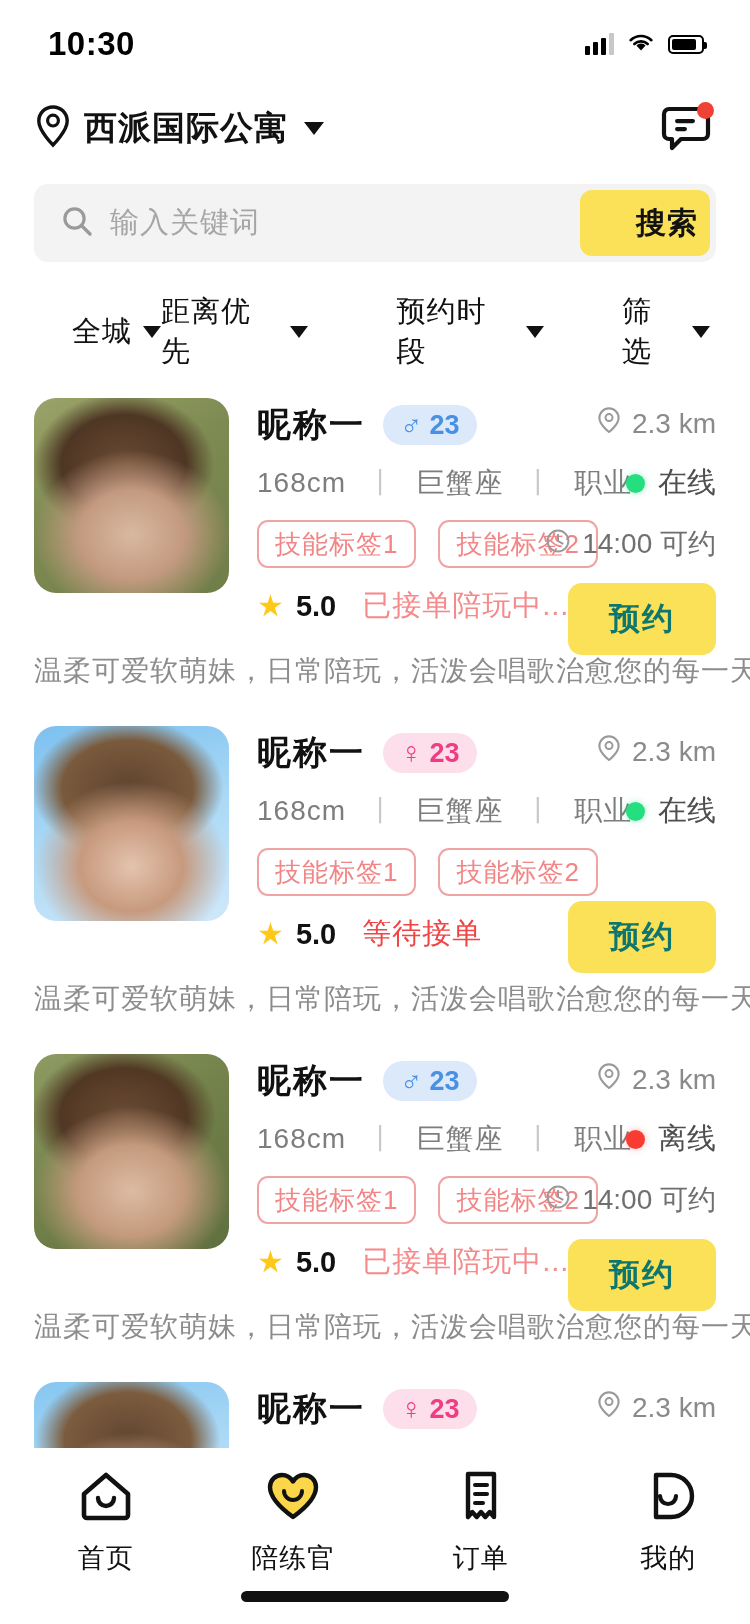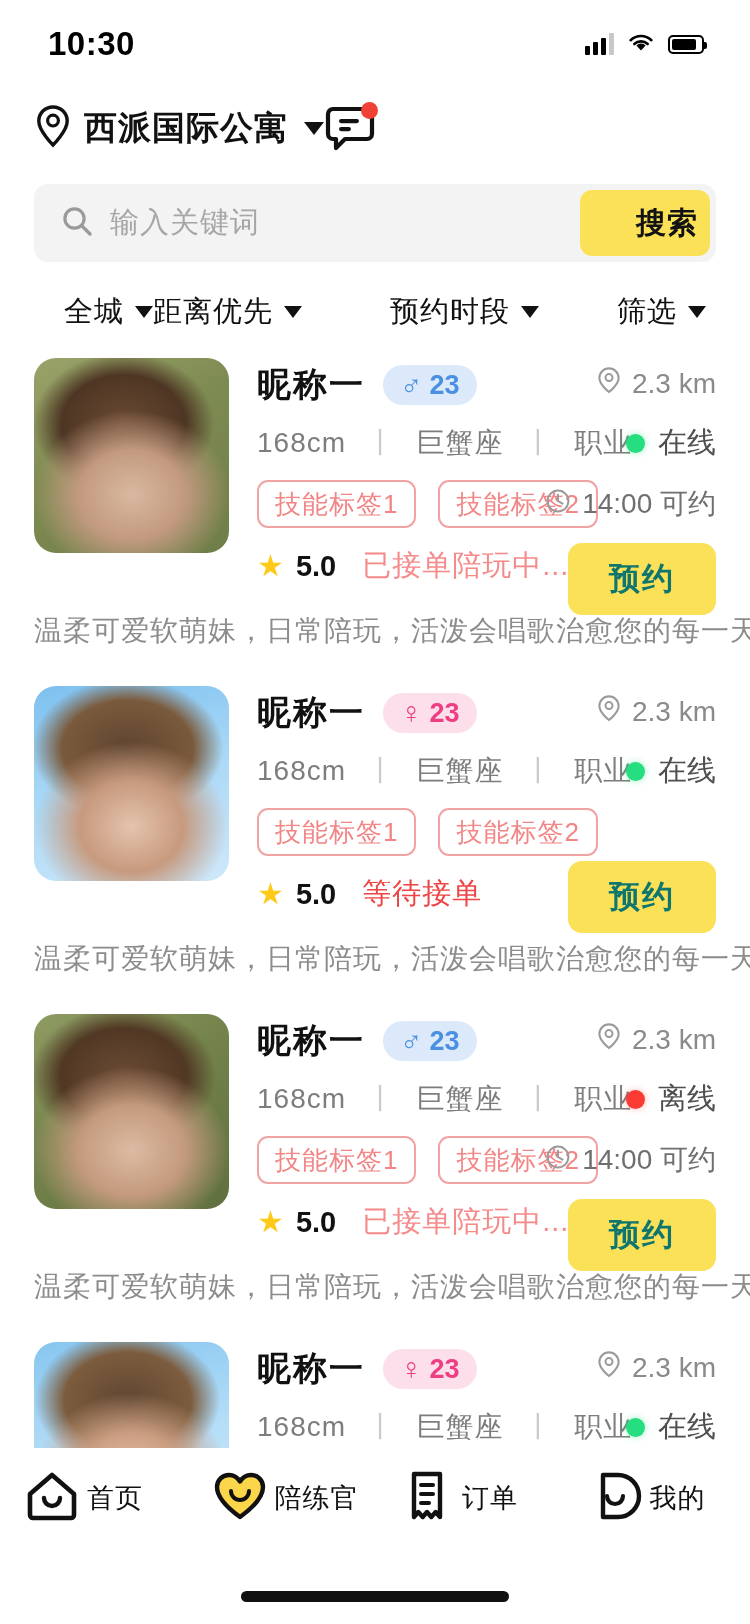--- a/index.html
+++ b/index.html
@@ -25,21 +25,21 @@
   .sig i:nth-child(1){height:9px}
   .sig i:nth-child(2){height:13px}
   .sig i:nth-child(3){height:17px}
   .sig i:nth-child(4){height:22px; background:#c8c8c8}
   .batt{ width:36px;height:19px;border:2px solid #000;border-radius:5px;padding:2px; position:relative;}
   .batt::after{content:"";position:absolute;right:-5px;top:5px;width:3px;height:7px;background:#000;border-radius:0 2px 2px 0;}
   .batt span{display:block;height:100%;width:85%;background:#000;border-radius:2px;}
 
   
   .header{
-    height:80px; display:flex; align-items:center; justify-content:flex-start;
+    height:80px; display:flex; align-items:center; justify-content:space-between;
     padding:0 38px 0 34px;
   }
   .loc{ display:flex; align-items:center; gap:12px; }
   .loc-name{ font-size:33px; font-weight:700; color:#111; letter-spacing:1px;}
   .caret{ width:0;height:0;border-left:10px solid transparent;border-right:10px solid transparent;border-top:13px solid #111; margin-left:4px;}
   .msg-wrap{ position:relative; width:52px; height:48px;}
   .msg-dot{ position:absolute; right:-2px; top:-2px; width:17px;height:17px;border-radius:50%;background:#ef4136;}
 
   
   .search-row{ padding:16px 34px 0; }
@@ -52,21 +52,21 @@
   .search-btn{
     width:130px; height:66px; background:#fbe158; border-radius:12px;
     display:flex;align-items:center;justify-content:center;
     font-size:30px;font-weight:700;color:#121212; letter-spacing:1px;padding-left:44px;
   }
 
   
   .filters{ display:flex; align-items:center; padding:30px 40px 26px; }
   .filter{ display:flex; align-items:center; gap:11px; font-size:29px; color:#111; letter-spacing:1px;}
   .filter .fc{ width:0;height:0;border-left:9px solid transparent;border-right:9px solid transparent;border-top:12px solid #111;}
-  .f1{ flex:0 0 auto; margin-left:24px }
+  .f1{ flex:0 0 auto; margin-left:32px }
   .f2{ }
   .f3{ margin-left:88px }
   .f4{ margin-left:78px }
 
   
   .card{ padding:0 34px; }
   .card-main{ display:flex; }
   .avatar{
     width:195px;height:195px;border-radius:22px;flex:0 0 auto;
     background-size:cover;background-position:center; overflow:hidden; position:relative;
@@ -138,21 +138,21 @@
   .book-btn.nt{ margin-top:70px; }
 
   .desc{ font-size:28px; color:#8c8c8c; letter-spacing:1px; padding:26px 0 0 0; white-space:nowrap;}
   .card-gap{ height:36px; }
 
   
   .tabbar{
     position:absolute; left:0; bottom:0; width:750px; height:176px;
     background:#fff; display:flex; align-items:flex-start; padding-top:22px;
   }
-  .tab{ flex:1; display:flex; flex-direction:row; align-items:center; gap:7px;padding-left:24px;}
+  .tab{ flex:1; display:flex; flex-direction:column; align-items:center; gap:14px;padding-left:24px;}
   .tab-label{ font-size:27px; color:#111; letter-spacing:1px;}
   .home-indicator{
     position:absolute; bottom:22px; left:50%; transform:translateX(-50%);
     width:268px;height:11px;background:#111;border-radius:6px;
   }
 </style>
 </head>
 <body>
 
 <div class="statusbar">

